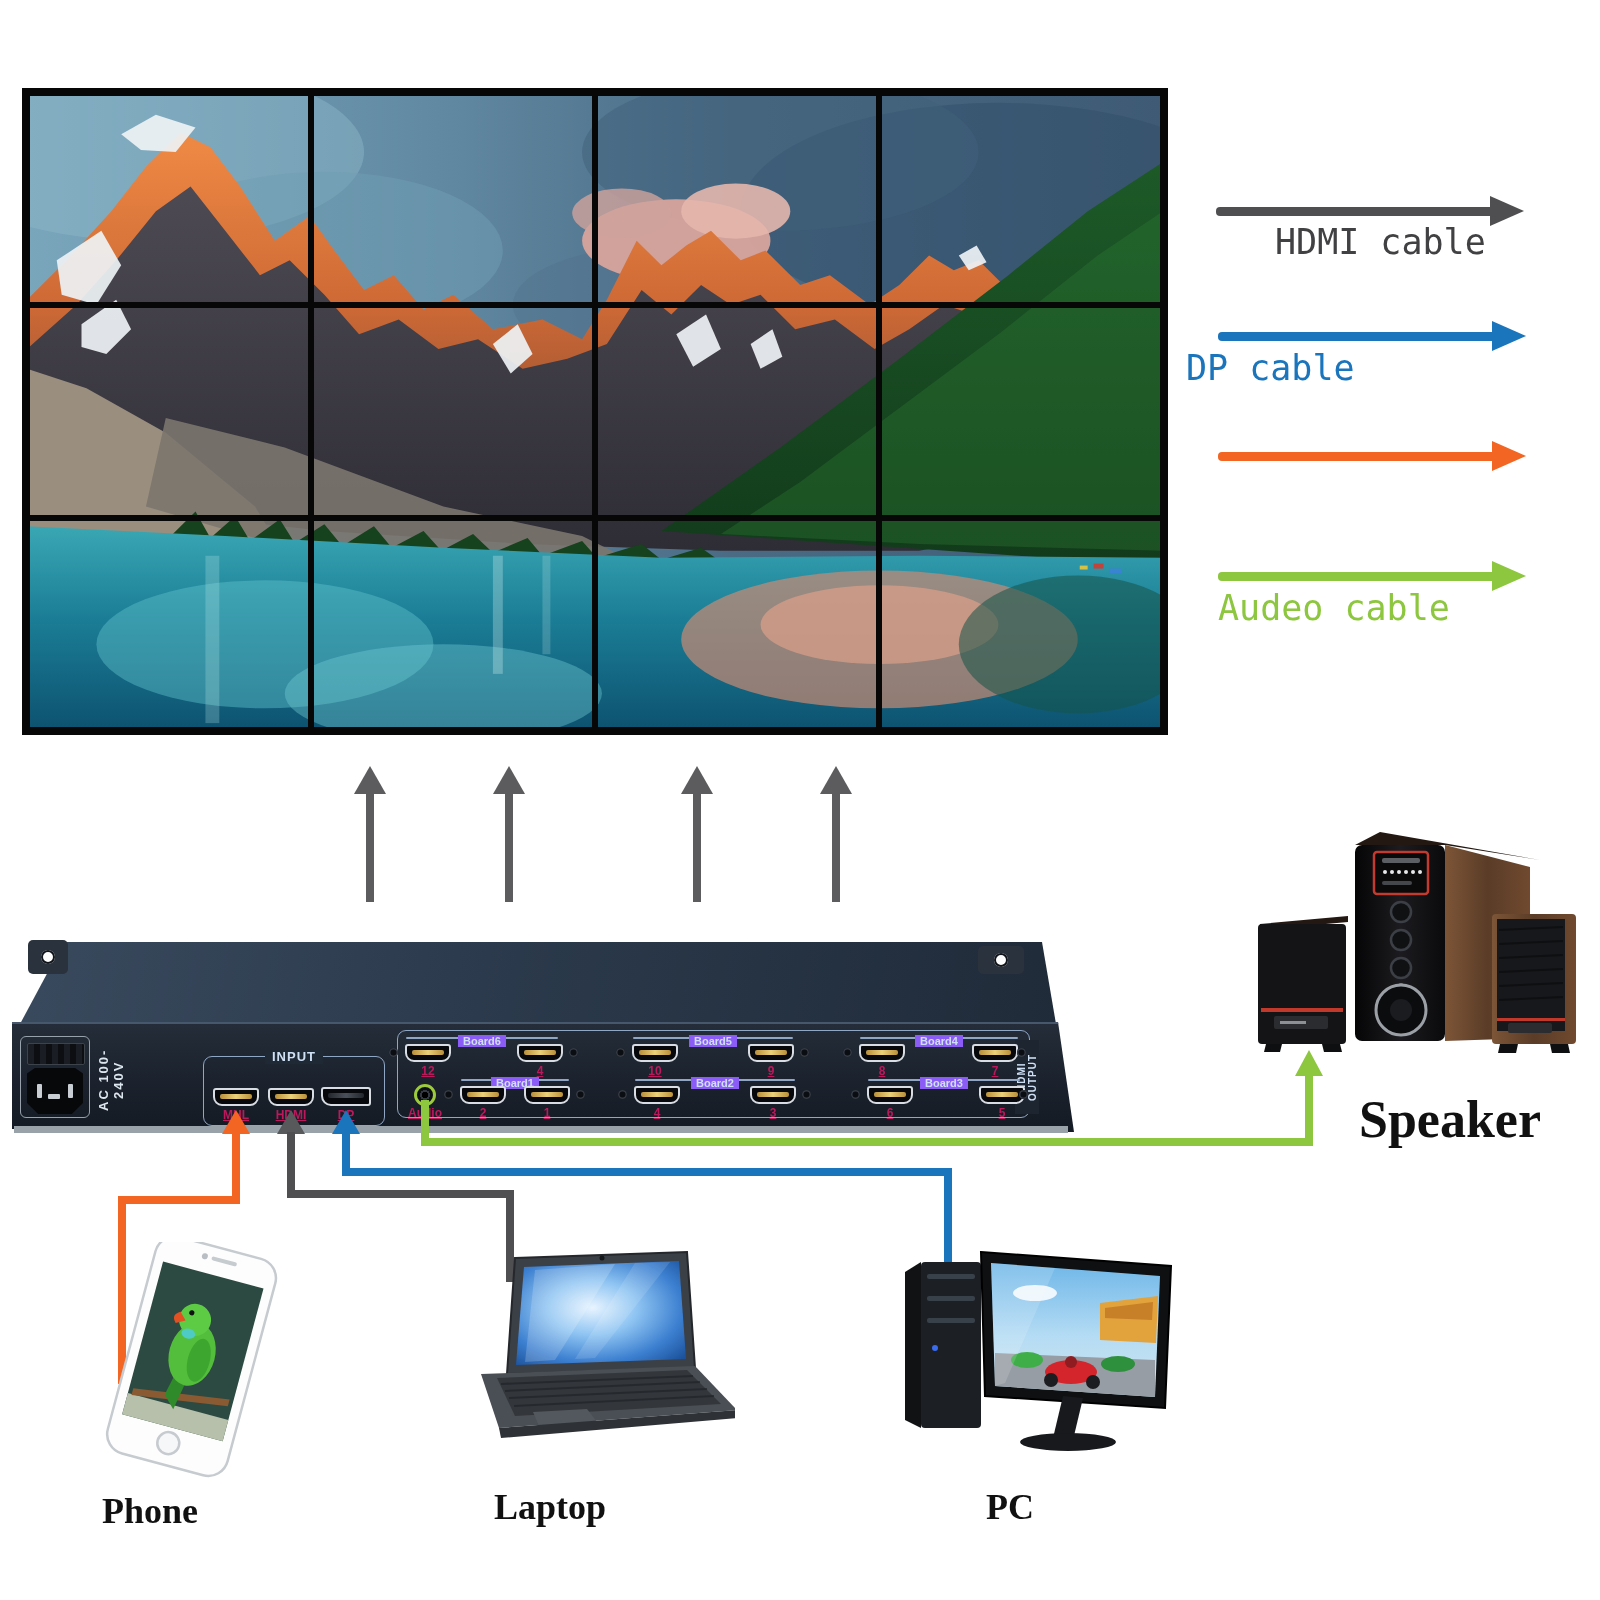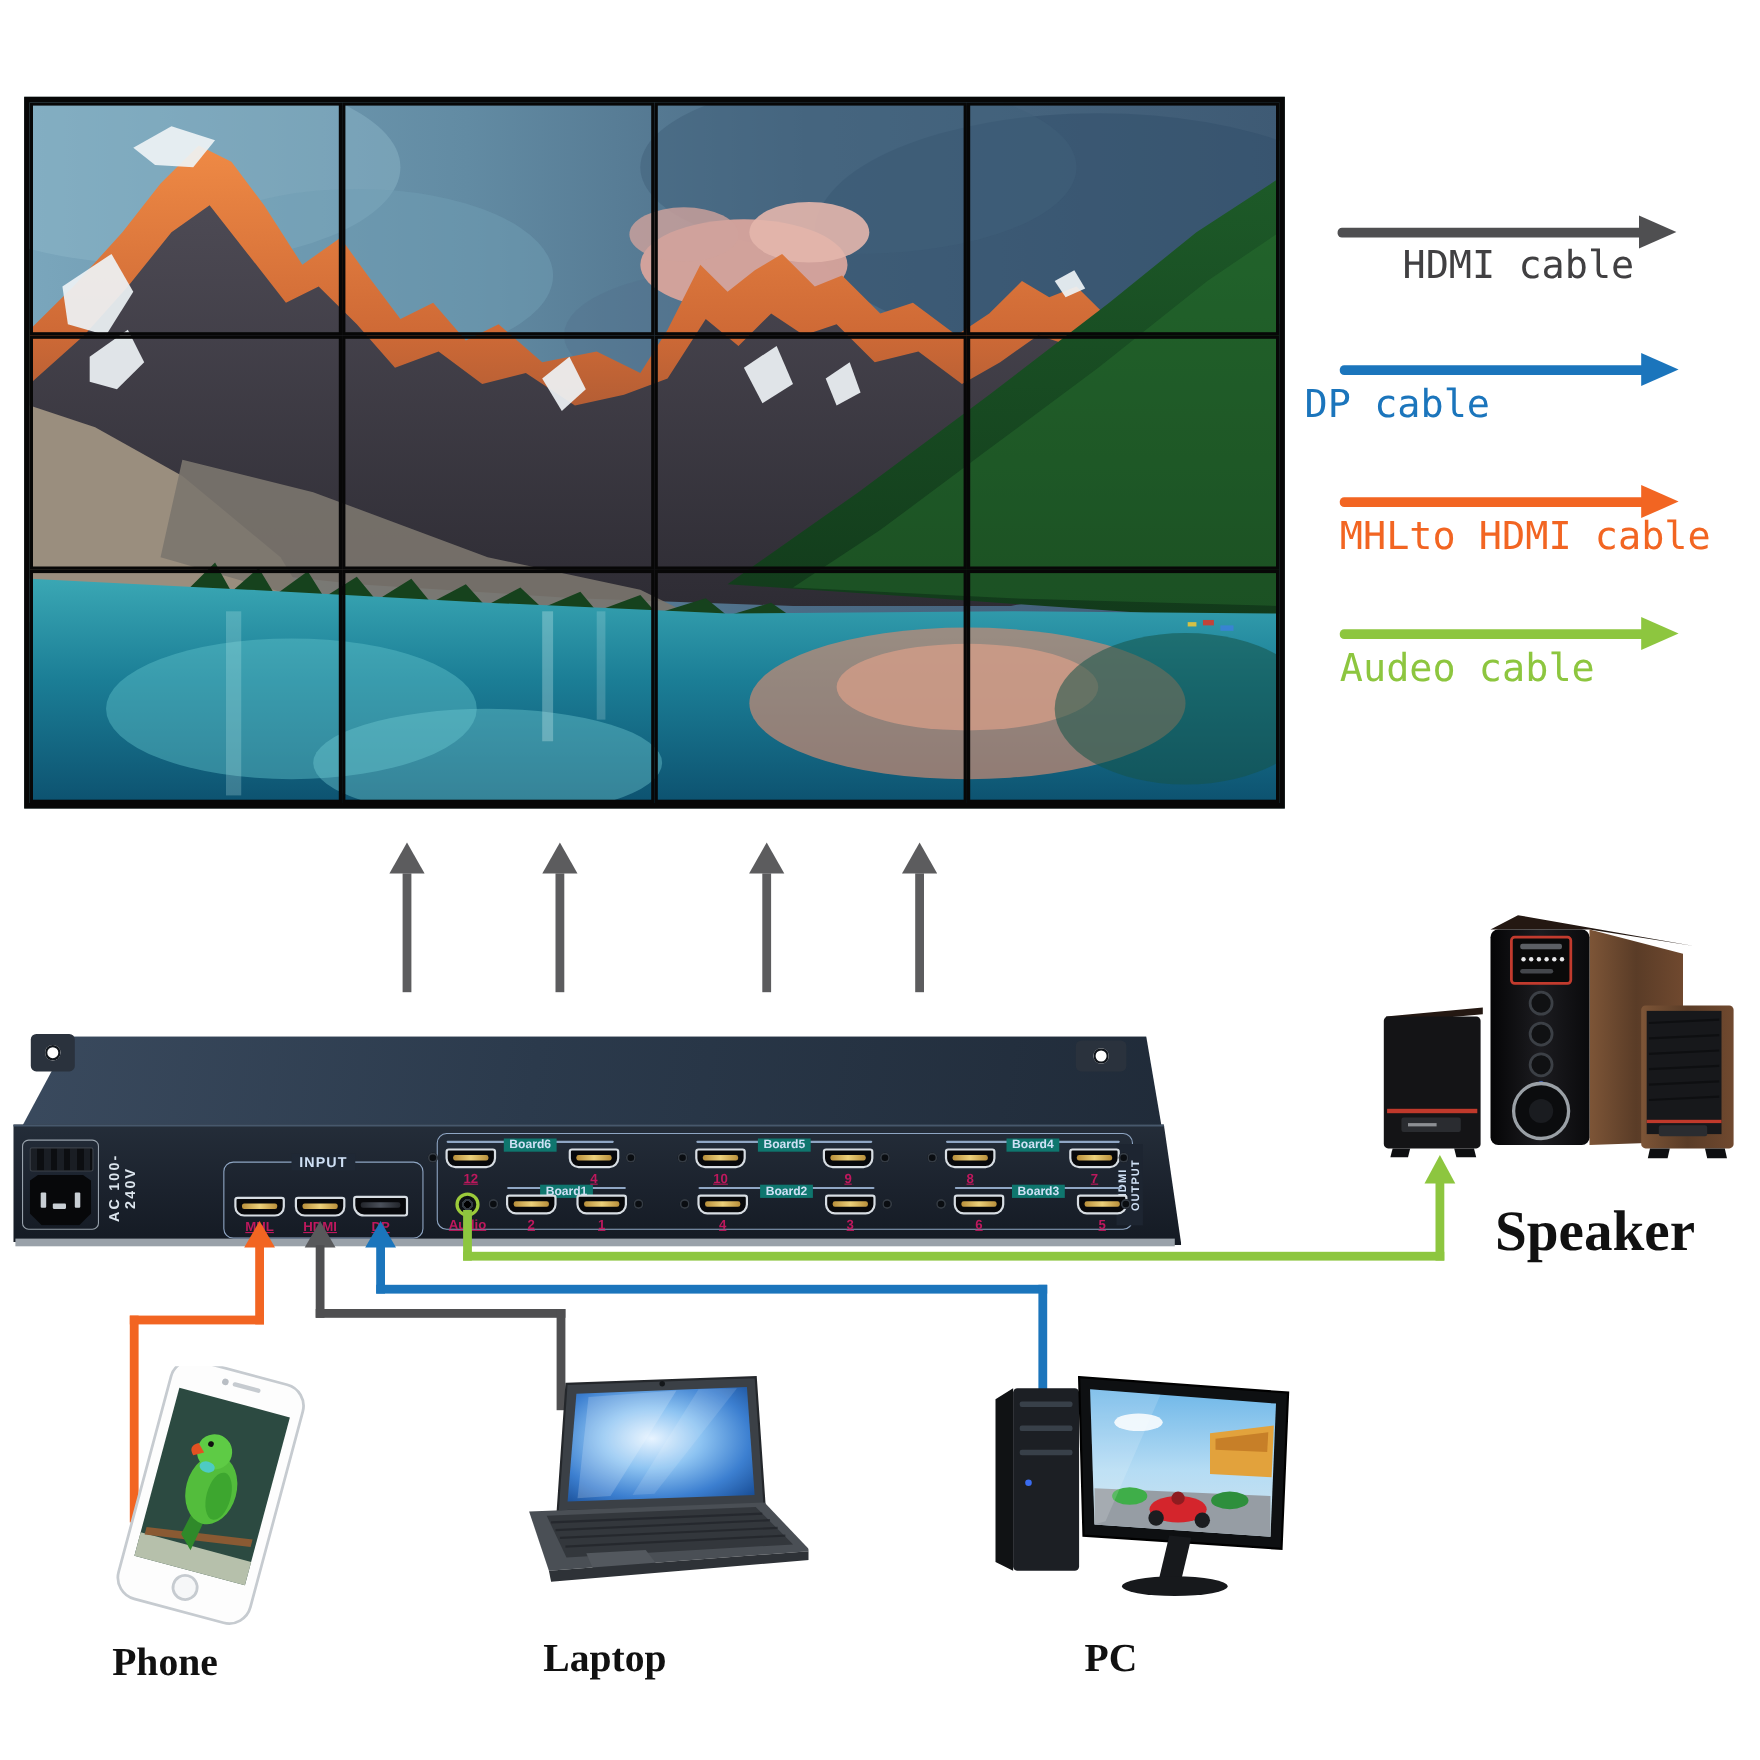--- a/index.html
+++ b/index.html
@@ -53,21 +53,21 @@
       box-sizing:border-box;border-radius:3px 3px 9px 9px;}
   .hdmi::after{content:"";position:absolute;left:5px;right:5px;top:4px;height:5px;border-radius:2px;
       background:linear-gradient(90deg,#b98f3a,#ecd07a,#b98f3a);}
   .dp{position:absolute;width:50px;height:19px;background:#07080b;border:2px solid #d7dde3;
       box-sizing:border-box;border-radius:3px 3px 3px 10px;}
   .dp::after{content:"";position:absolute;left:5px;right:5px;top:4px;height:5px;border-radius:2px;
       background:linear-gradient(90deg,#23262c,#4a505a,#23262c);}
   .pnum{position:absolute;width:46px;text-align:center;font:bold 12px "Liberation Sans",sans-serif;color:#be185d;text-decoration:underline;}
   .board{position:absolute;height:13px;text-align:center;}
   .board::before{content:"";position:absolute;left:2px;right:2px;top:6px;height:1.5px;background:#8fa6c4;border-radius:1px;}
-  .board span{position:relative;background:#0f766e;padding:0 5px;font:bold 11px "Liberation Sans",sans-serif;color:#cfe0f5;}
+  .board span{position:relative;background:#8b5cf6;padding:0 5px;font:bold 11px "Liberation Sans",sans-serif;color:#cfe0f5;}
   .screw{position:absolute;width:9px;height:9px;border-radius:50%;background:#0a0d11;
       box-shadow:inset 0 0 0 1.5px #343b44;}
   #audio-jack{position:absolute;left:414px;top:1084px;width:22px;height:22px;border-radius:50%;
       border:3px solid #9ccb3b;box-sizing:border-box;
       background:radial-gradient(circle,#000 0 3px,#333a41 3px 5px,#0c0f13 5px);}
   .vtext{position:absolute;writing-mode:vertical-rl;transform:rotate(180deg);
       font:bold 13px "Liberation Sans",sans-serif;color:#dde6ee;letter-spacing:2px;text-align:center;}
   #hdmi-out-label{font-size:10px;letter-spacing:1px;background:#1d2531;color:#cfe0f5;padding:4px 1px;}
   #power-outline{position:absolute;left:20px;top:1036px;width:70px;height:82px;
       border:1.5px solid #97a1ab;border-radius:6px;box-sizing:border-box;}
@@ -216,21 +216,20 @@
   <div class="larrow" style="left:1218px;top:321px">
     <div class="shaft bg-blue"></div>
       <div class="head hd-blue"></div>
     </div>
   <div class="legend-label tx-blue" style="left:1186px;top:348px">DP cable</div>
 
   <div class="larrow" style="left:1218px;top:441px">
     <div class="shaft bg-orange"></div>
       <div class="head hd-orange"></div>
     </div>
-  <div class="legend-label tx-orange" style="left:1218px;top:468px">MHLto HDMI cable</div>
 
   <div class="larrow" style="left:1218px;top:561px">
     <div class="shaft bg-green"></div>
       <div class="head hd-green"></div>
     </div>
   <div class="legend-label tx-green" style="left:1218px;top:588px">Audeo cable</div>
 
   <div id="dev-top"></div>
   <div class="ear" style="left:28px;top:940px;width:40px;height:34px"></div>
   <div class="ear" style="left:978px;top:946px;width:46px;height:28px"></div>

